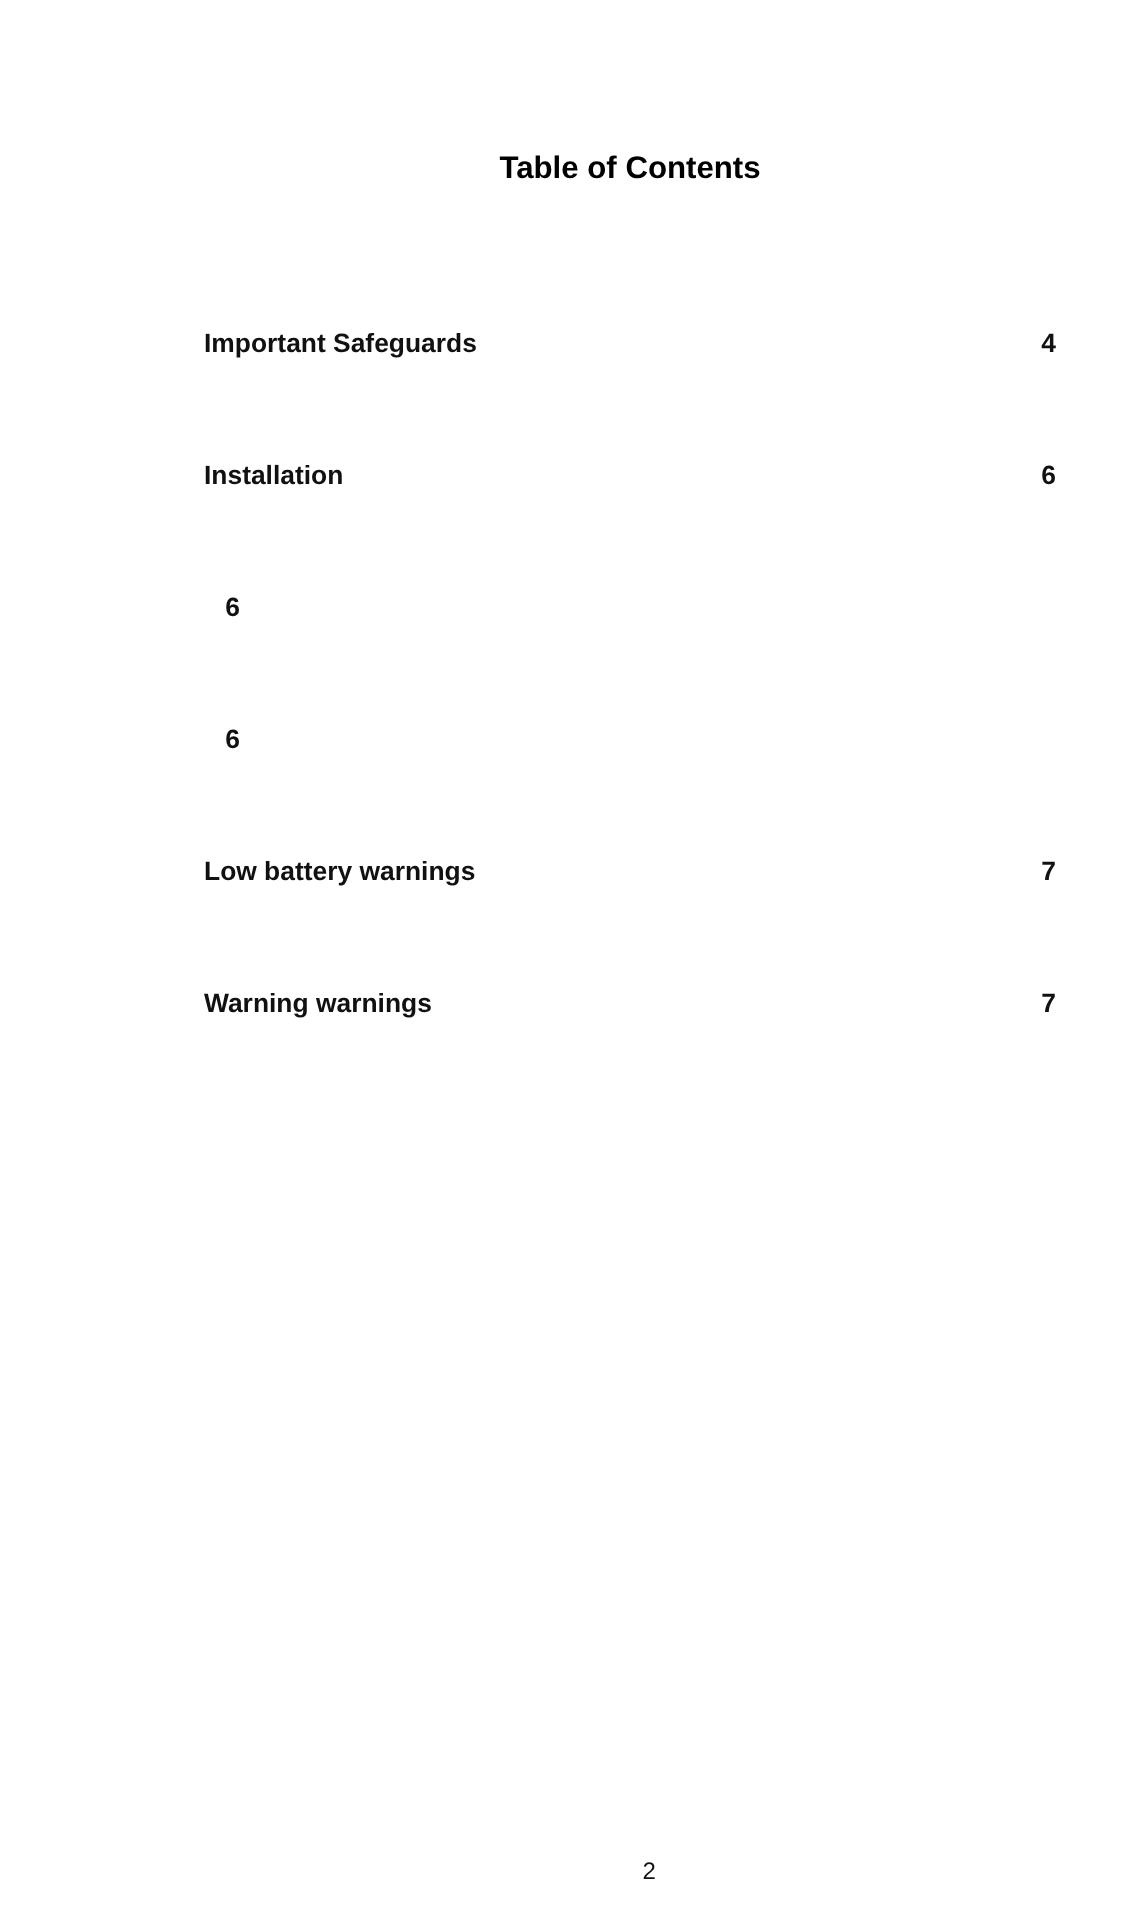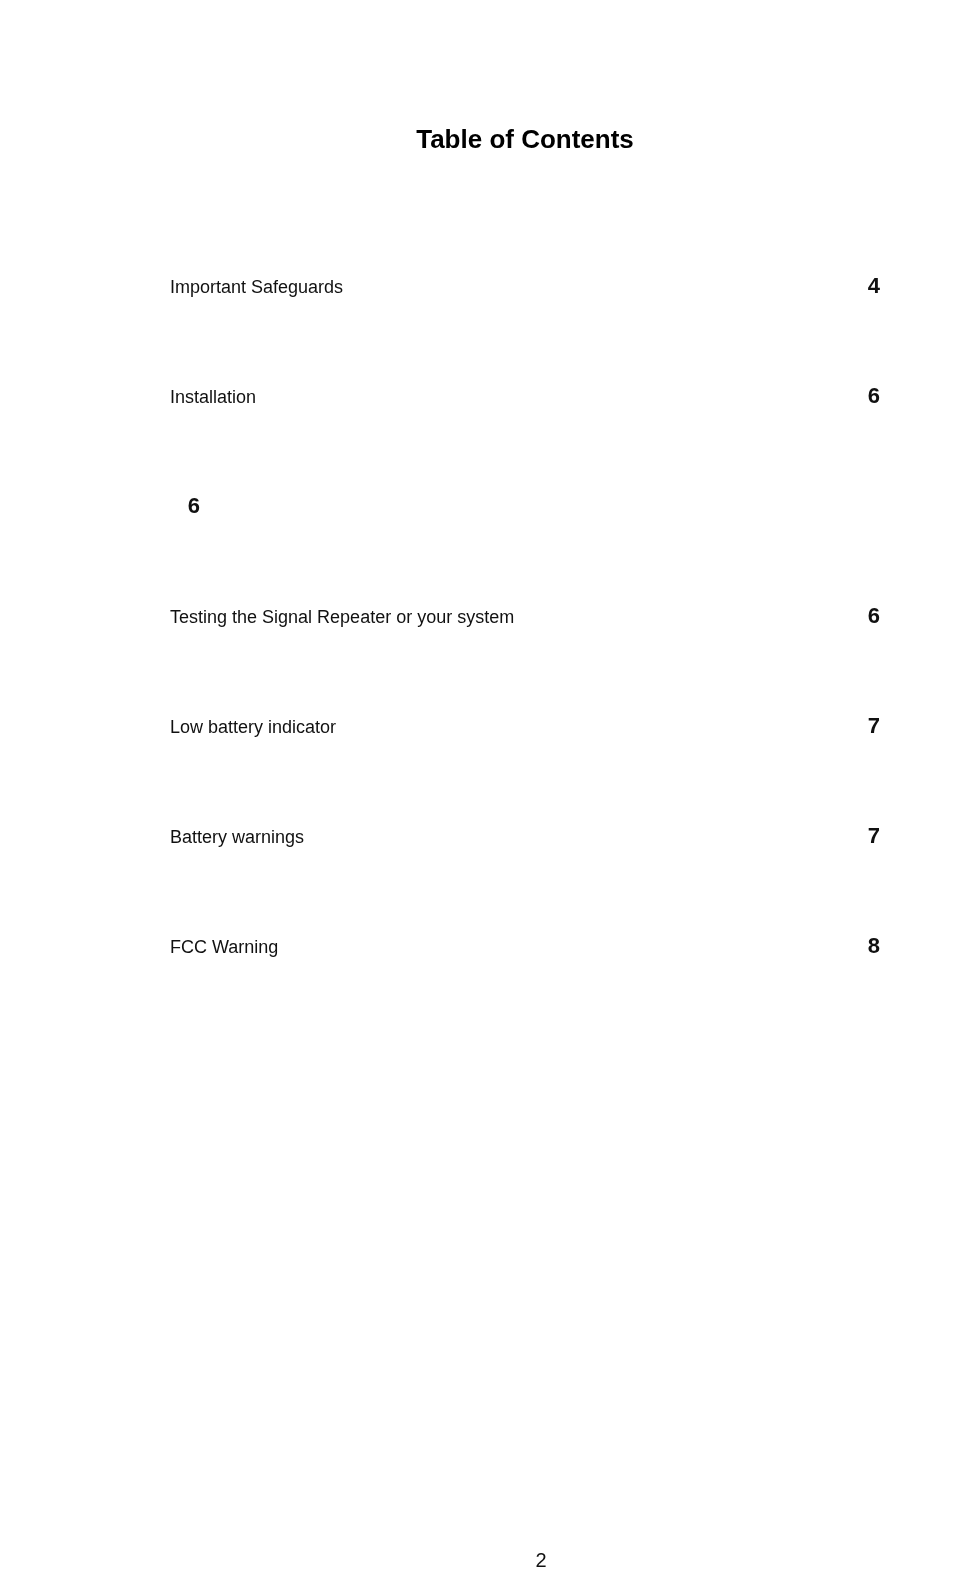--- a/index.html
+++ b/index.html
@@ -46,24 +46,24 @@
 
     .toc-item {
       display: flex;
       justify-content: space-between;
       align-items: baseline;
       padding: 10px 0;
       border-bottom: none;
     }
 
     .toc-item-label {
-      font-size: 18px;
+      font-size: 22px;
       font-family: Arial, sans-serif;
       color: #111111;
-      font-weight: 400;
+      font-weight: 700;
     }
 
     .toc-item-page {
       font-size: 22px;
       font-family: Arial, sans-serif;
       color: #111111;
       font-weight: bold;
       min-width: 30px;
       text-align: right;
     }
@@ -92,32 +92,27 @@
         <span class="toc-item-page">4</span>
       </div>
       <div class="toc-item">
         <span class="toc-item-label">Installation</span>
         <span class="toc-item-page">6</span>
       </div>
       <div class="toc-item">
         <span class="toc-item-page">6</span>
       </div>
       <div class="toc-item">
-        <span class="toc-item-label">Testing the Signal Repeater or your system</span>
         <span class="toc-item-page">6</span>
       </div>
       <div class="toc-item">
-        <span class="toc-item-label">Low battery indicator</span>
+        <span class="toc-item-label">Low battery warnings</span>
         <span class="toc-item-page">7</span>
       </div>
       <div class="toc-item">
-        <span class="toc-item-label">Battery warnings</span>
+        <span class="toc-item-label">Warning warnings</span>
         <span class="toc-item-page">7</span>
-      </div>
-      <div class="toc-item">
-        <span class="toc-item-label">FCC Warning</span>
-        <span class="toc-item-page">8</span>
       </div>
     </div>
 
   <div class="page-number">2</div>
 
 </div>
 
 </body></html>

